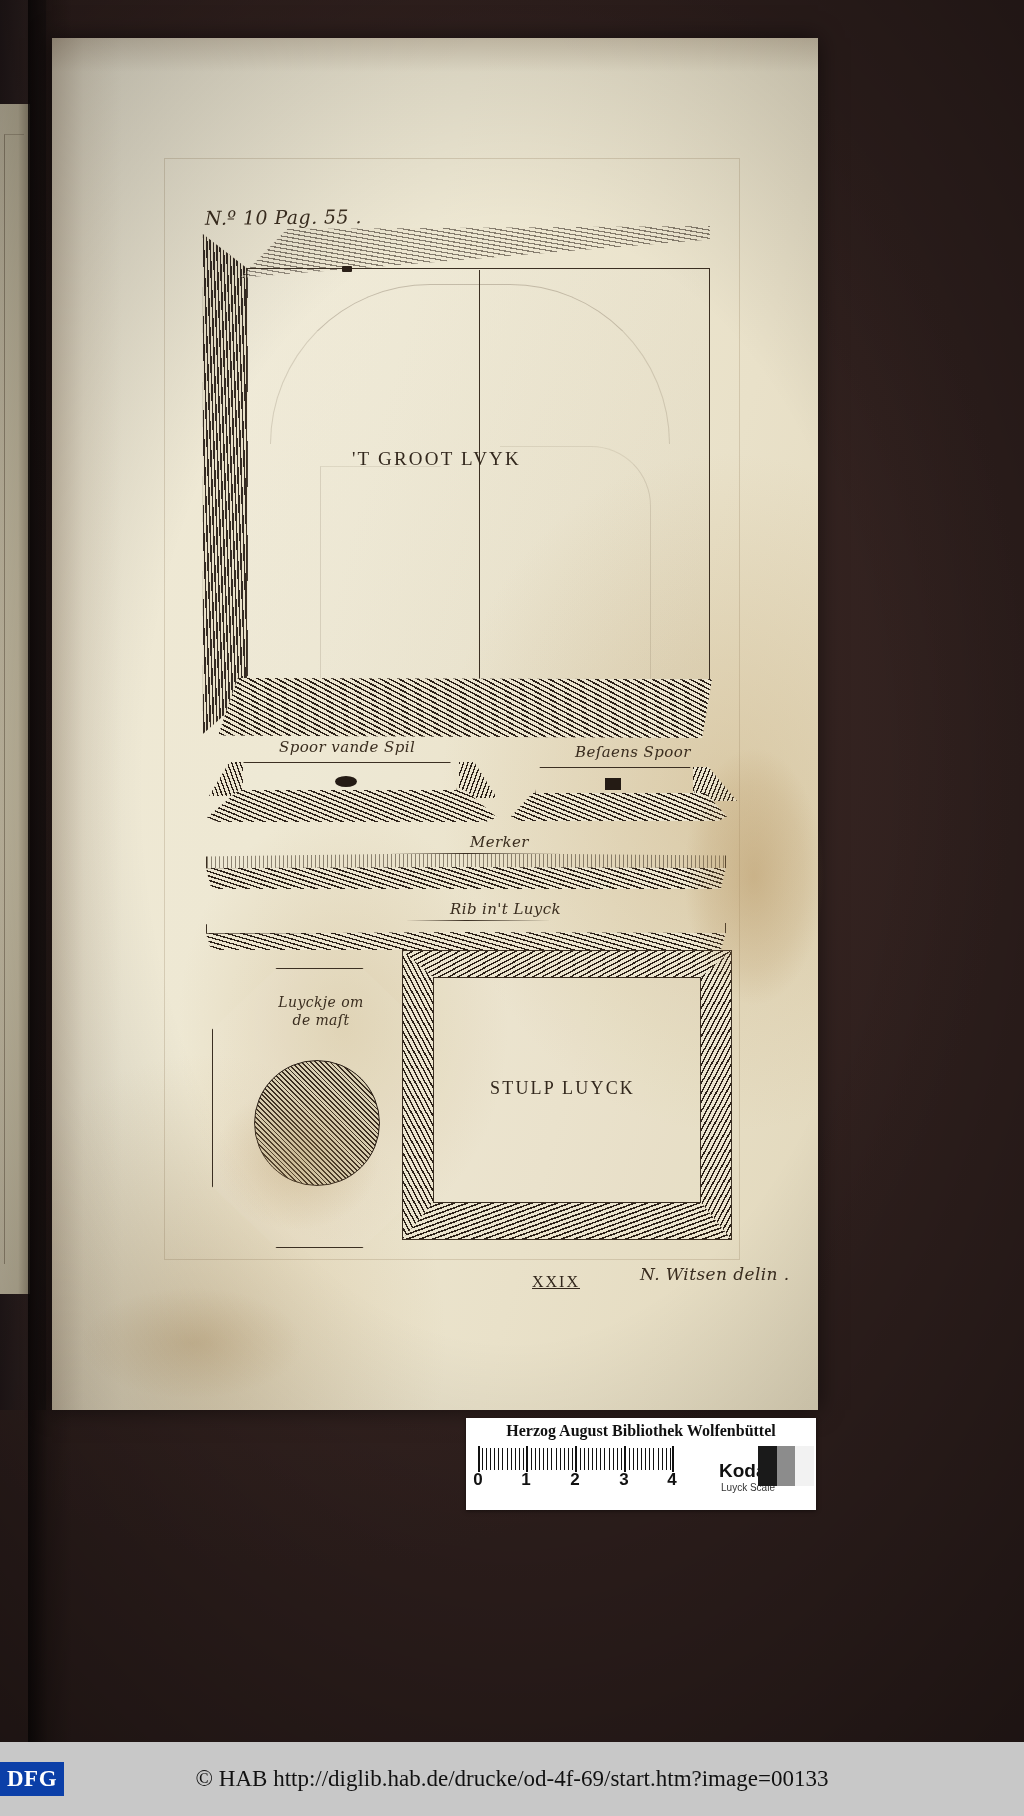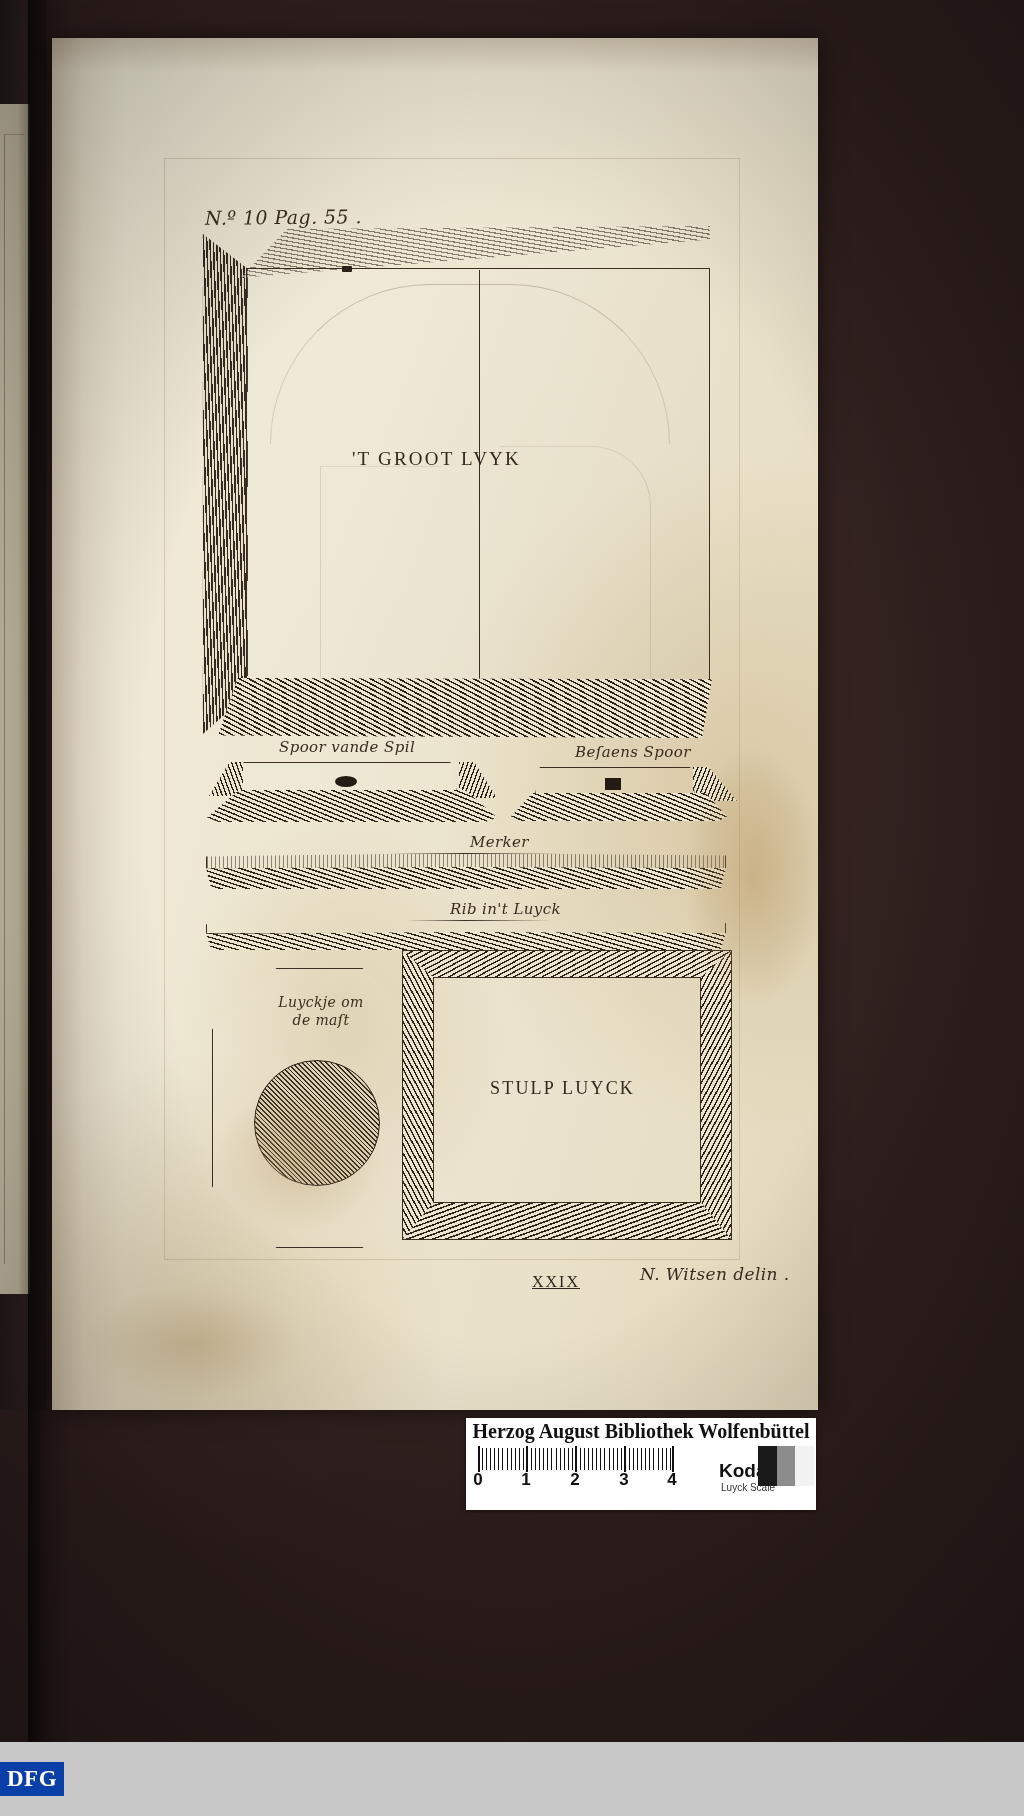--- a/index.html
+++ b/index.html
@@ -427,21 +427,21 @@
     width: 350px; height: 92px;
     background: #ffffff;
     display: flex;
     flex-direction: column;
     box-shadow: 0 1px 4px rgba(0,0,0,0.5);
   }
   .hab-title {
     height: 26px;
     display: flex; align-items: center; justify-content: center;
     font-family: "Liberation Serif", serif;
-    font-size: 20px; font-weight: bold; color: #111;
+    font-size: 16px; font-weight: bold; color: #111;
     white-space: nowrap;
   }
   .hab-body { flex: 1; display: flex; }
   .ruler {
     width: 218px; position: relative; background: #fff;
   }
   .ruler-ticks {
     position: absolute; left: 12px; top: 4px;
     width: 196px; height: 22px;
     background:
@@ -632,13 +632,14 @@
     <div class="gray-patches">
       <i style="background:#1a1a1a"></i>
       <i style="background:#8c8c8c"></i>
       <i style="background:#f2f2f2"></i>
     </div>
   </div>
 </div>
 
 <div class="footer">
   <div class="dfg-badge">DFG</div>
+  <div class="footer-text">© HAB http://diglib.hab.de/drucke/od-4f-69/start.htm?image=00133</div>
 </div>
 
 </body></html>

